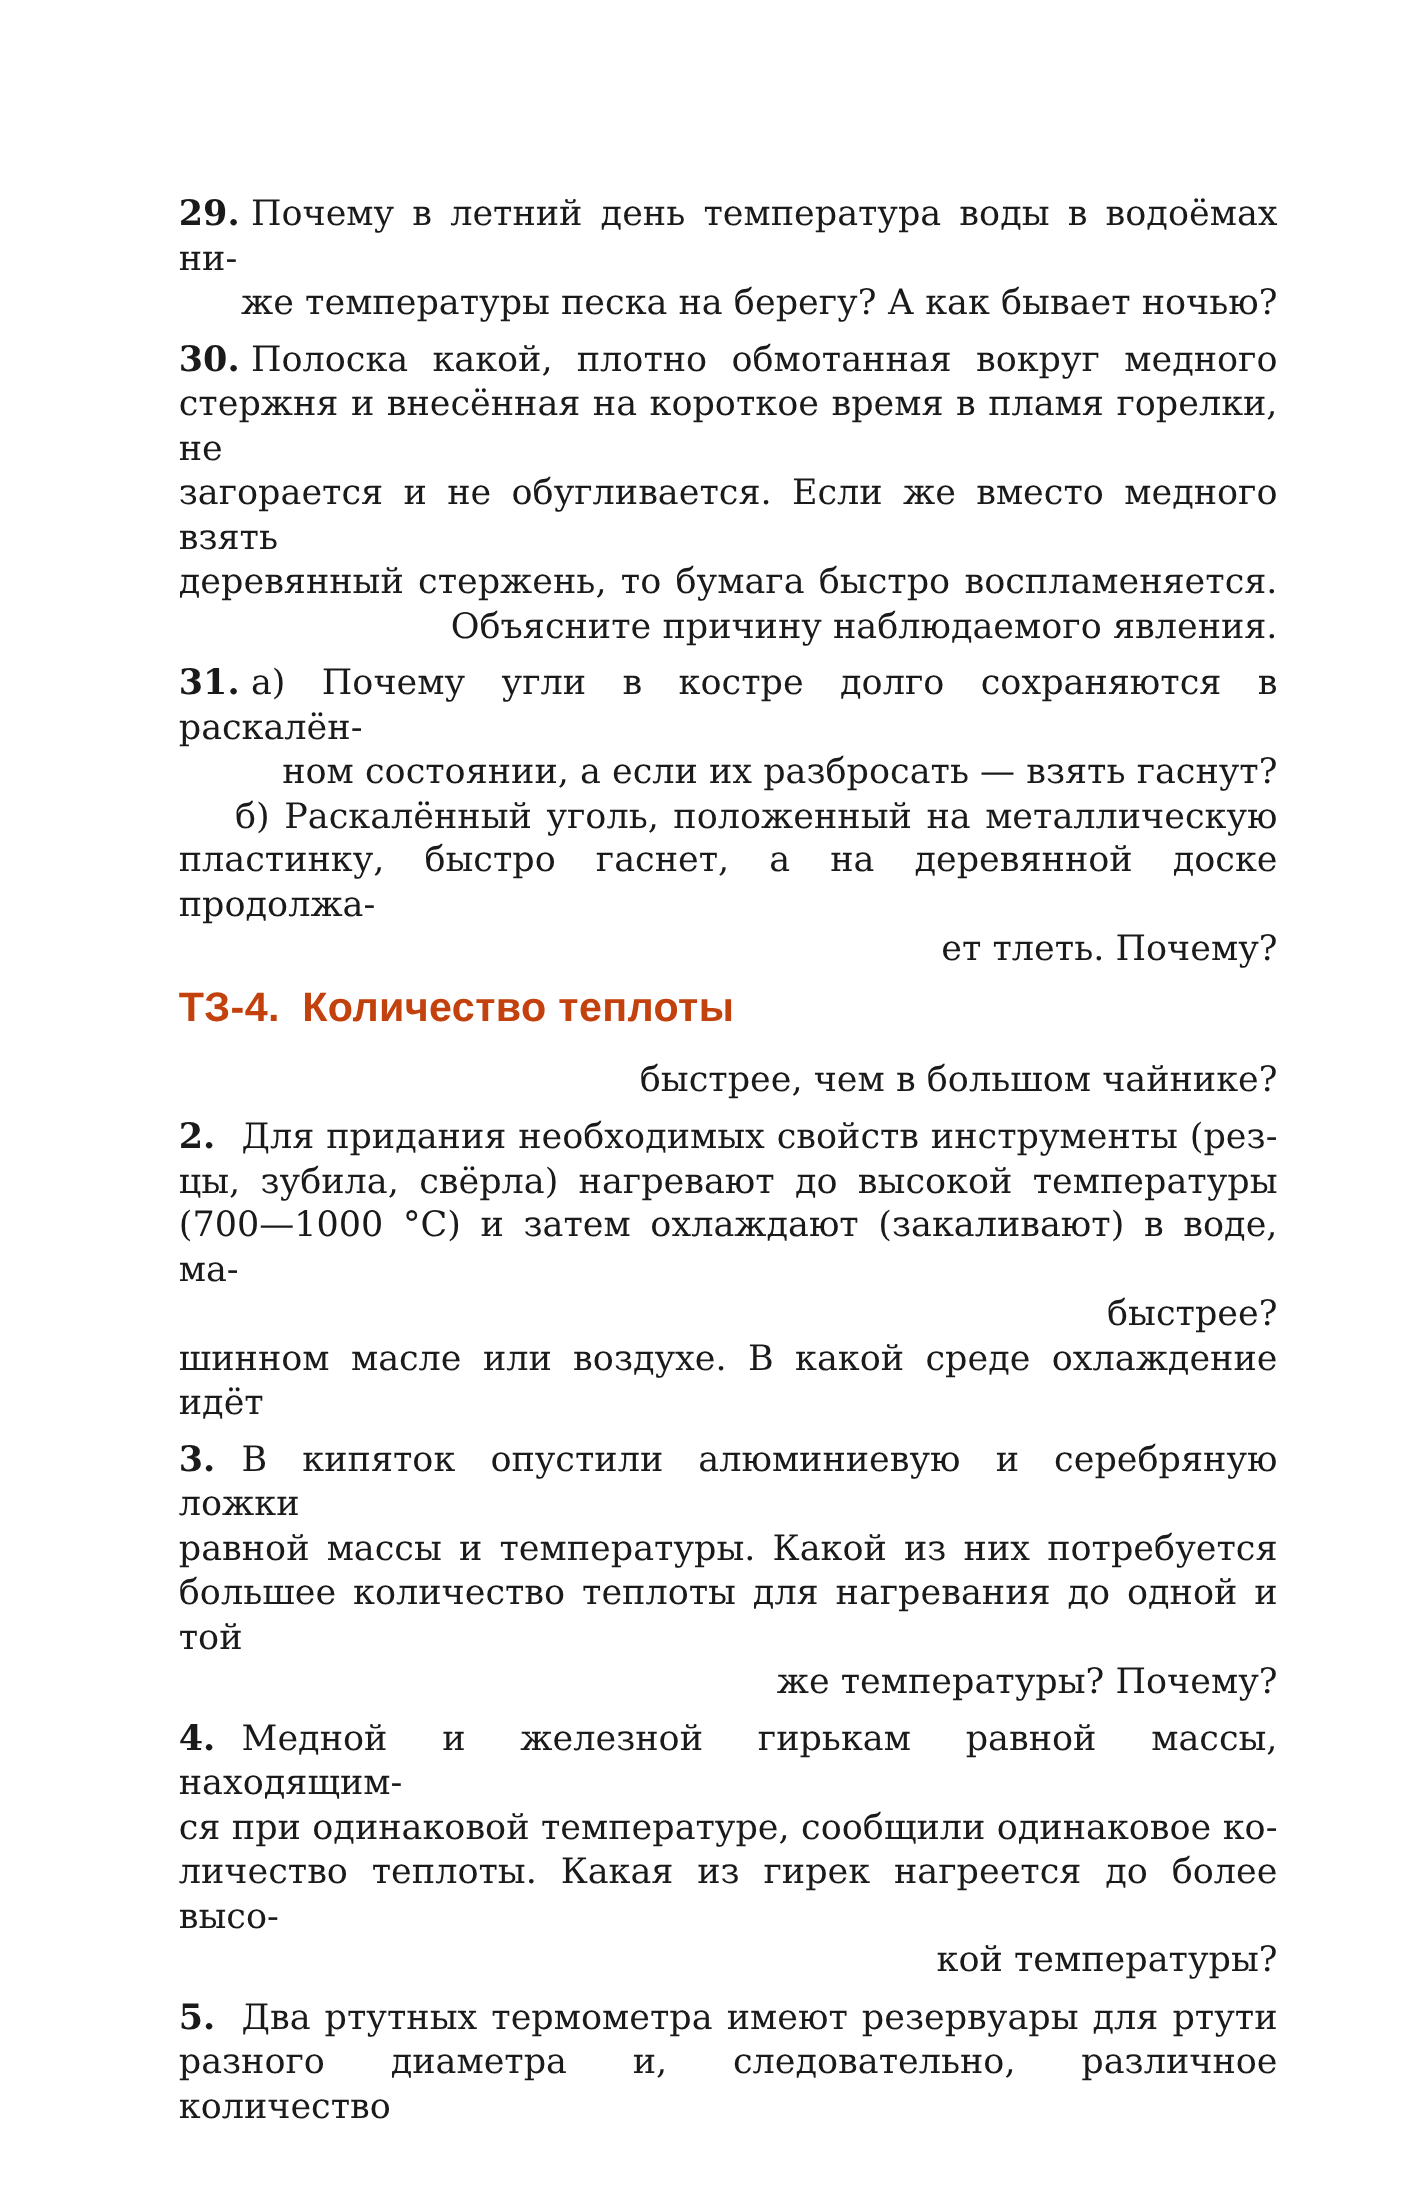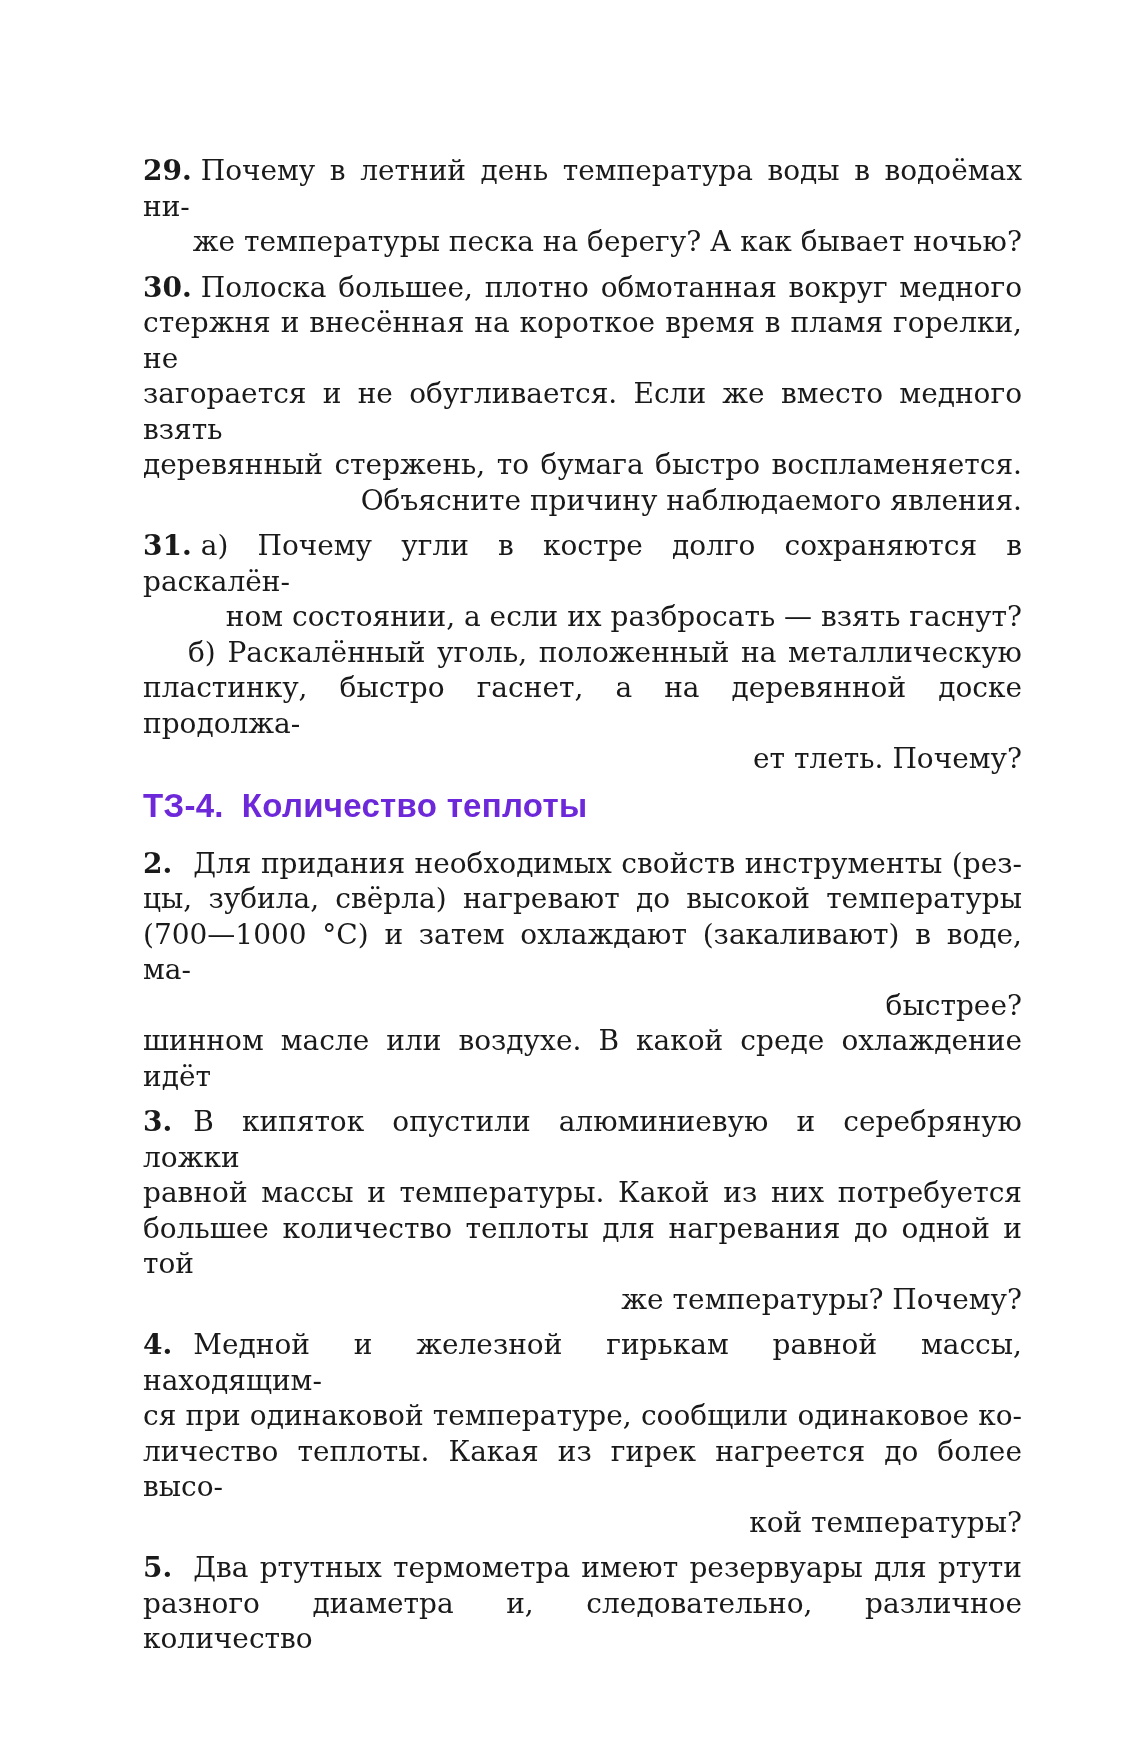--- a/index.html
+++ b/index.html
@@ -23,53 +23,54 @@
   .line.ind { padding-left: 45px; }
   .num { font-weight: 700; margin-right: 9px; }
   .num.wide { margin-right: 21px; }
   .heading {
     font-family: "Liberation Sans", "DejaVu Sans", sans-serif;
     font-weight: 700;
     font-size: 33px;
     line-height: 38px;
     margin: 5px 0 21px 0;
     letter-spacing: 0.3px;
-    color: #6d28d9;
+    color: #c2410c;
   }
   .h-label { margin-right: 18px; }
 </style>
 </head>
 <body>
 
 <main class="content">
 
   <p class="para">
     <span class="line j"><b class="num">29.</b><span>Почему в летний день температура воды в водоёмах ни-</span></span>
     <span class="line"><span>же температуры песка на берегу? А как бывает ночью?</span></span>
   </p>
 
   <p class="para">
-    <span class="line j"><b class="num">30.</b><span>Полоска большее, плотно обмотанная вокруг медного</span></span>
+    <span class="line j"><b class="num">30.</b><span>Полоска какой, плотно обмотанная вокруг медного</span></span>
     <span class="line j"><span>стержня и внесённая на короткое время в пламя горелки, не</span></span>
     <span class="line j"><span>загорается и не обугливается. Если же вместо медного взять</span></span>
     <span class="line j"><span>деревянный стержень, то бумага быстро воспламеняется.</span></span>
     <span class="line"><span>Объясните причину наблюдаемого явления.</span></span>
   </p>
 
   <p class="para">
     <span class="line j"><b class="num">31.</b><span>а) Почему угли в костре долго сохраняются в раскалён-</span></span>
     <span class="line"><span>ном состоянии, а если их разбросать — взять гаснут?</span></span>
     <span class="line j ind"><span>б) Раскалённый уголь, положенный на металлическую</span></span>
     <span class="line j"><span>пластинку, быстро гаснет, а на деревянной доске продолжа-</span></span>
     <span class="line"><span>ет тлеть. Почему?</span></span>
   </p>
 
   <h2 class="heading"><span class="h-label">ТЗ-4.</span><span>Количество теплоты</span></h2>
 
   <p class="para">
+    <span class="line"><span>быстрее, чем в большом чайнике?</span></span>
   </p>
 
   <p class="para">
     <span class="line j"><b class="num wide">2.</b><span>Для придания необходимых свойств инструменты (рез-</span></span>
     <span class="line j"><span>цы, зубила, свёрла) нагревают до высокой температуры</span></span>
     <span class="line j"><span>(700—1000 °С) и затем охлаждают (закаливают) в воде, ма-</span></span>
     <span class="line"><span>быстрее?</span></span>
     <span class="line j"><span>шинном масле или воздухе. В какой среде охлаждение идёт</span></span>
   </p>
 

